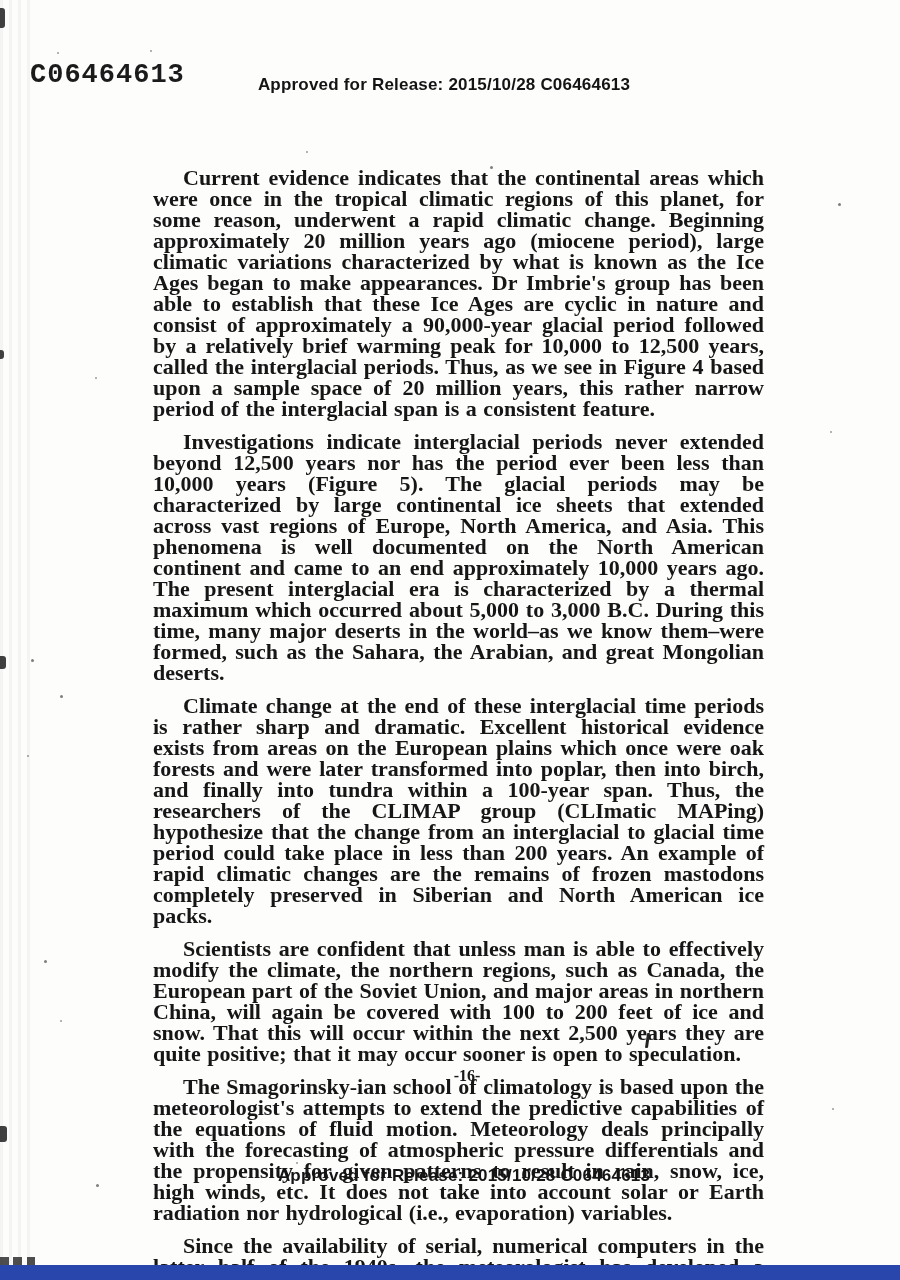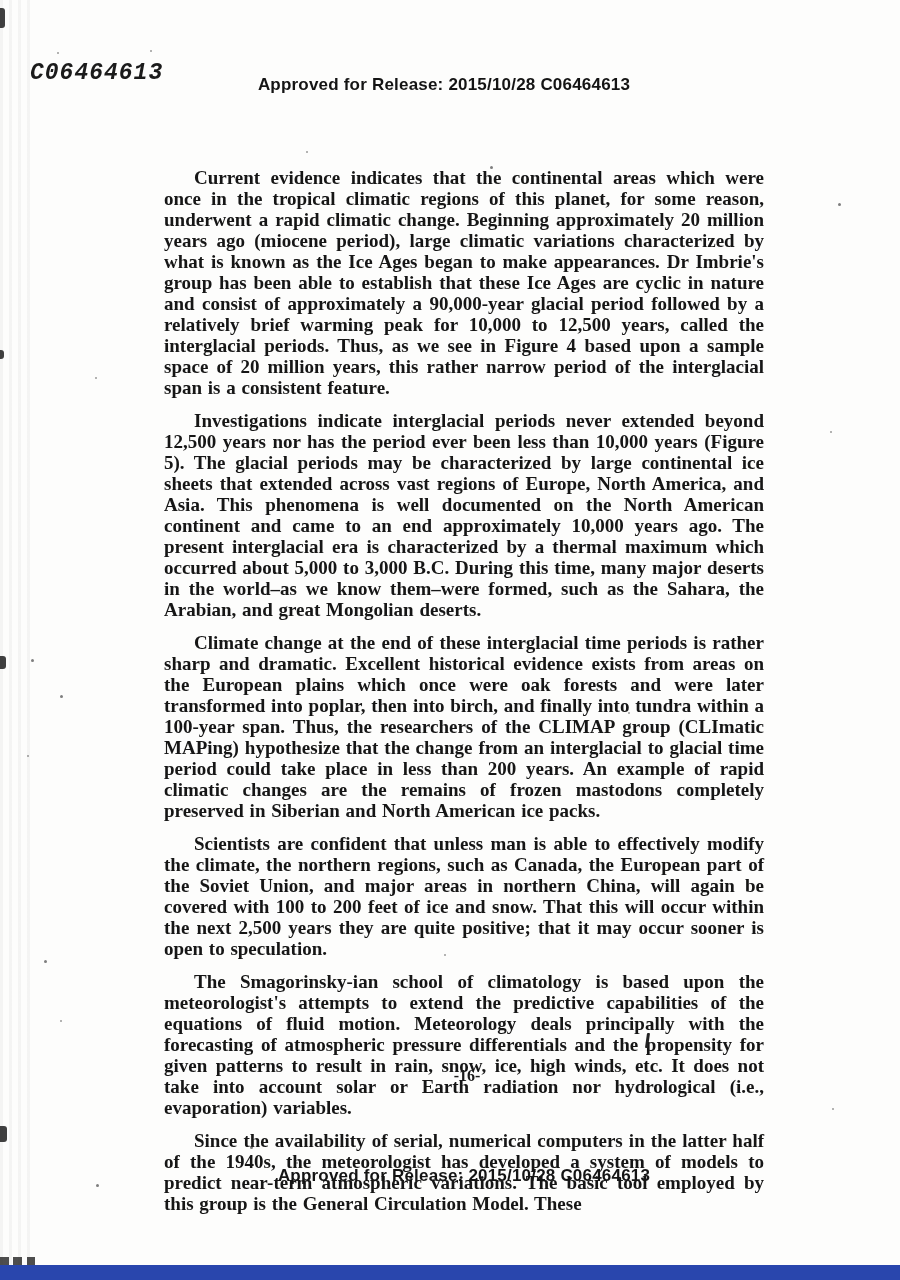--- a/index.html
+++ b/index.html
@@ -18,42 +18,41 @@
   .edge-streaks {
     position: absolute; left: 0; top: 0; bottom: 0; width: 30px;
     background: repeating-linear-gradient(90deg,
       rgba(0,0,0,0.035) 0px, rgba(0,0,0,0.035) 3px,
       rgba(0,0,0,0) 3px, rgba(0,0,0,0) 9px);
     pointer-events: none;
   }
   .doc-number {
     position: absolute; left: 30px; top: 60px;
     font-family: "Liberation Mono", "DejaVu Sans Mono", monospace;
-    font-size: 23px; font-weight: bold; letter-spacing: 1px;
+    font-size: 27px; font-weight: bold; letter-spacing: 1px;
     color: #1b1b1b;
     white-space: nowrap;
-    font-style: italic;
   }
   .stamp {
     position: absolute; left: 0; width: 100%;
     text-align: center;
     font-family: "Liberation Sans", sans-serif;
     font-size: 17px; font-weight: bold;
     color: #141414;
     letter-spacing: 0.2px;
   }
   .stamp-top { top: 75px; margin-left: -6px; }
   .stamp-bottom { top: 1166px; margin-left: 14px; }
   .body-text {
     position: absolute; left: 152px; top: 167px; width: 612px;
     color: #161616;
   }
   .body-text p {
-    margin: 0 0 12px 12px;
-    font-size: 19px; line-height: 21px;
+    margin: 0 0 12px 1px;
+    font-size: 22px; line-height: 21px;
     font-weight: bold;
     text-align: justify;
     text-indent: 30px;
     word-spacing: 1px;
   }
   .body-text p .ital { }
   .page-number {
     position: absolute; left: 427px; top: 1067px; width: 80px;
     text-align: center;
     font-size: 16px; font-weight: bold;

